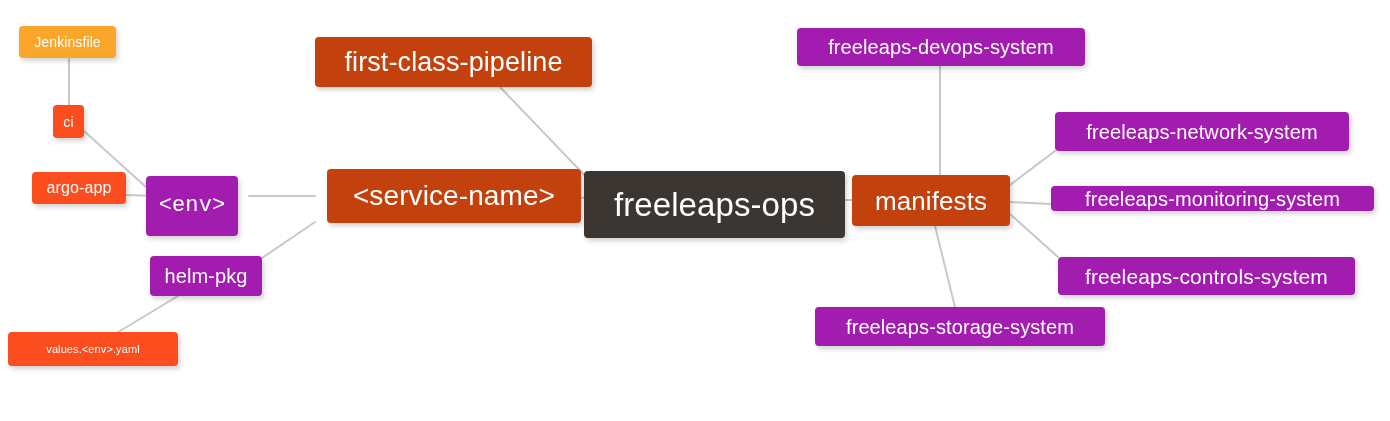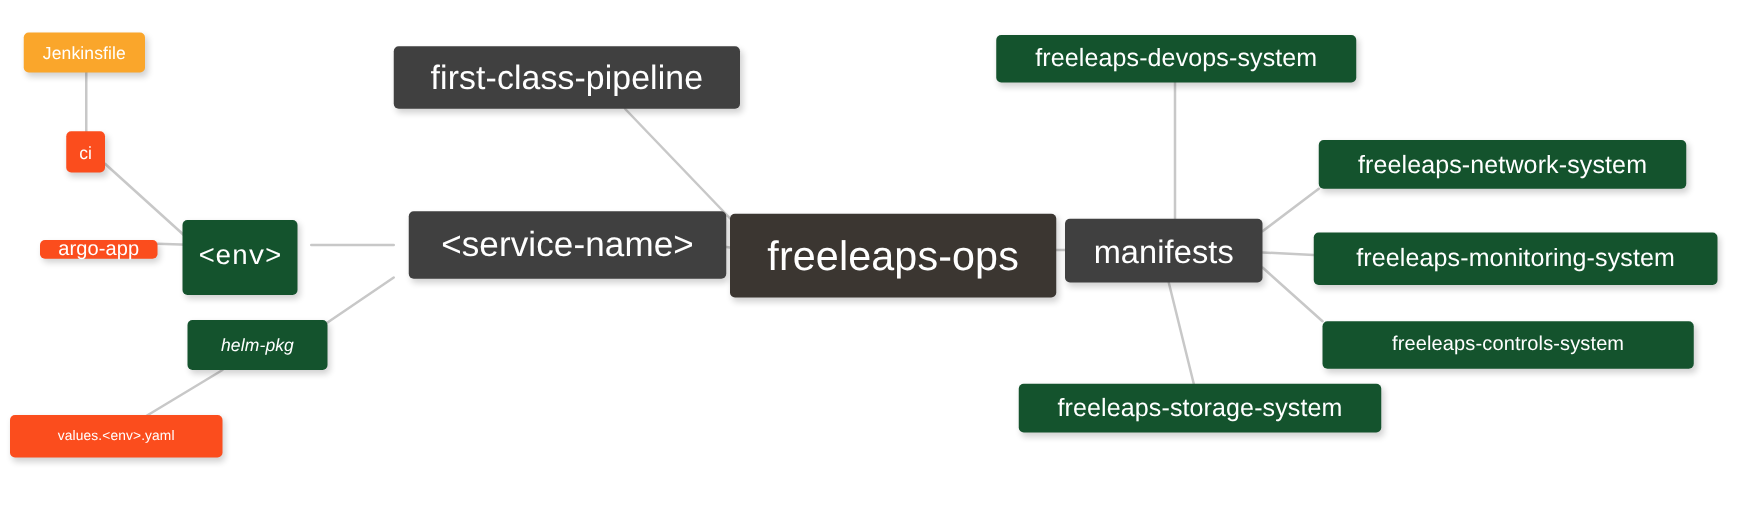--- a/index.html
+++ b/index.html
@@ -35,24 +35,24 @@
     box-shadow: 2px 3px 5px rgba(0,0,0,0.18);
     line-height: 1;
     letter-spacing: 0.1px;
     z-index: 2;
   }
   .n-root {
     background: #3b3631;
     font-size: 33px;
   }
   .n-blue {
-    background: #404040;
+    background: #c2410c;
   }
   .n-green {
-    background: #14532d;
+    background: #a21caf;
   }
   .n-orange {
     background: #faa62b;
   }
   .n-red {
     background: #fb4d1d;
     text-align: right;
   }
 </style>
 </head>
@@ -71,27 +71,27 @@
       <line x1="845" y1="200" x2="852" y2="200" stroke="#c8c8c8" stroke-width="2" stroke-linecap="round"></line>
       <line x1="940" y1="175" x2="940" y2="66" stroke="#c8c8c8" stroke-width="2" stroke-linecap="round"></line>
       <line x1="1010" y1="185" x2="1055" y2="151" stroke="#c8c8c8" stroke-width="2" stroke-linecap="round"></line>
       <line x1="1010" y1="202" x2="1051" y2="204" stroke="#c8c8c8" stroke-width="2" stroke-linecap="round"></line>
       <line x1="1010" y1="214" x2="1058" y2="257" stroke="#c8c8c8" stroke-width="2" stroke-linecap="round"></line>
       <line x1="935" y1="226" x2="955" y2="307" stroke="#c8c8c8" stroke-width="2" stroke-linecap="round"></line>
     </svg>
   <div id="nodes">
       <div class="node n-orange" style="left: 19px; top: 26px; width: 97px; height: 32px; font-size: 14px;">Jenkinsfile</div>
       <div class="node n-red" style="left: 53px; top: 105px; width: 31px; height: 33px; font-size: 14px;">ci</div>
-      <div class="node n-red" style="left: 32px; top: 192px; width: 94px; height: 15px; font-size: 16px;">argo-app</div>
+      <div class="node n-red" style="left: 32px; top: 172px; width: 94px; height: 32px; font-size: 16px;">argo-app</div>
       <div class="node n-green" style="left: 146px; top: 176px; width: 92px; height: 60px; font-size: 22px; font-family: Liberation Mono, monospace;">&lt;env&gt;</div>
-      <div class="node n-green" style="left: 150px; top: 256px; width: 112px; height: 40px; font-size: 14px; font-style: italic;">helm-pkg</div>
+      <div class="node n-green" style="left: 150px; top: 256px; width: 112px; height: 40px; font-size: 20px;">helm-pkg</div>
       <div class="node n-red" style="left: 8px; top: 332px; width: 170px; height: 34px; font-size: 11px;">values.&lt;env&gt;.yaml</div>
       <div class="node n-blue" style="left: 315px; top: 37px; width: 277px; height: 50px; font-size: 27px;">first-class-pipeline</div>
       <div class="node n-blue" style="left: 315px; top: 169px; width: 254px; height: 54px; font-size: 28px; margin-left: 12px;">&lt;service-name&gt;</div>
       <div class="node n-root" style="left: 584px; top: 171px; width: 261px; height: 67px; font-size: 33px;">freeleaps-ops</div>
       <div class="node n-blue" style="left: 852px; top: 175px; width: 158px; height: 51px; font-size: 26px;">manifests</div>
       <div class="node n-green" style="left: 797px; top: 28px; width: 288px; height: 38px; font-size: 20px;">freeleaps-devops-system</div>
       <div class="node n-green" style="left: 1055px; top: 112px; width: 294px; height: 39px; font-size: 20px;">freeleaps-network-system</div>
-      <div class="node n-green" style="left: 1051px; top: 186px; width: 323px; height: 42px; font-size: 20px;">freeleaps-monitoring-system</div>
-      <div class="node n-green" style="left: 1058px; top: 257px; width: 297px; height: 38px; font-size: 16px;">freeleaps-controls-system</div>
+      <div class="node n-green" style="left: 1051px; top: 186px; width: 323px; height: 25px; font-size: 20px;">freeleaps-monitoring-system</div>
+      <div class="node n-green" style="left: 1058px; top: 257px; width: 297px; height: 38px; font-size: 21px;">freeleaps-controls-system</div>
       <div class="node n-green" style="left: 815px; top: 307px; width: 290px; height: 39px; font-size: 20px;">freeleaps-storage-system</div>
     </div>
 </div>
 
 </body></html>

